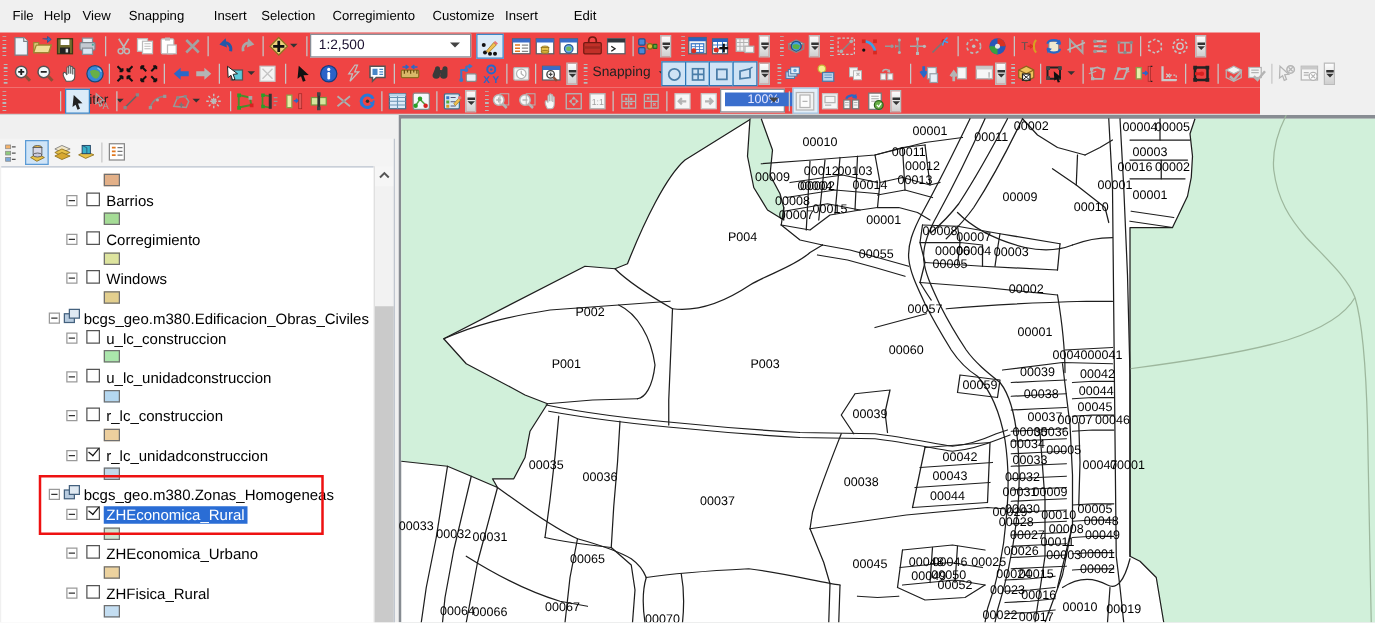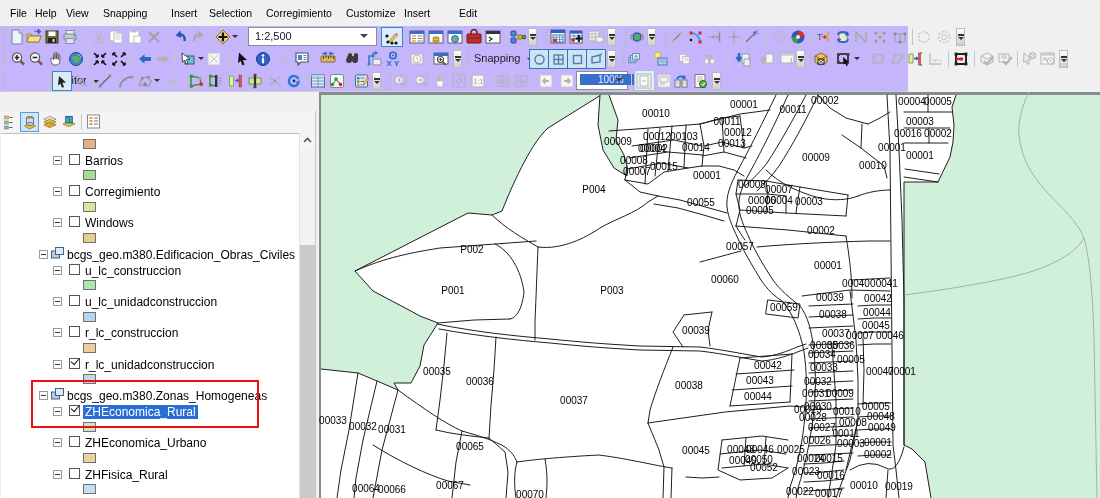--- a/index.html
+++ b/index.html
@@ -2,21 +2,21 @@
 <html><head>
 <meta charset="utf-8">
 <style>
 * { margin:0; padding:0; box-sizing:border-box; }
 html,body { width:1100px; height:498px; overflow:hidden; font-family:"Liberation Sans", sans-serif; }
 #app { position:relative; width:1100px; height:498px; background:#f0f0f0; }
 
 #menubar { position:absolute; left:0; top:0; width:1100px; height:26px; background:#f0f0f0; font-size:10.5px; color:#000; }
 #menubar span { position:absolute; top:7px; }
 
-.trow { position:absolute; left:0; width:908px; height:22px; background:#c4b5fd; }
+.trow { position:absolute; left:0; width:1008px; height:22px; background:#ef4444; }
 #row1 { top:26px; } #row2 { top:48px; } #row3 { top:70px; border-bottom:1px solid #d0d0d0;}
 .grip { position:absolute; top:3px; width:3px; height:16px;
   background:repeating-linear-gradient(to bottom,#b8b8b8 0 1px,transparent 1px 3px); }
 .sep { position:absolute; top:3px; width:1px; height:16px; background:#c6c6c6; }
 .ic { position:absolute; top:3px; width:16px; height:16px; }
 .caretbtn { position:absolute; top:2px; width:9px; height:18px; background:linear-gradient(#fdfdfd,#cfcfcf); border:1px solid #bbb; }
 .caretbtn:after { content:""; position:absolute; left:1px; top:8px; border:3px solid transparent; border-top-color:#333; }
 .caretbtn:before { content:""; position:absolute; left:1px; top:5px; width:6px; height:1.5px; background:#333; }
 .dd { position:absolute; top:8px; border:3.5px solid transparent; border-top-color:#333; }
 .activebox { position:absolute; top:1px; height:20px; background:#dcebf8; border:1px solid #3a87c8; }

